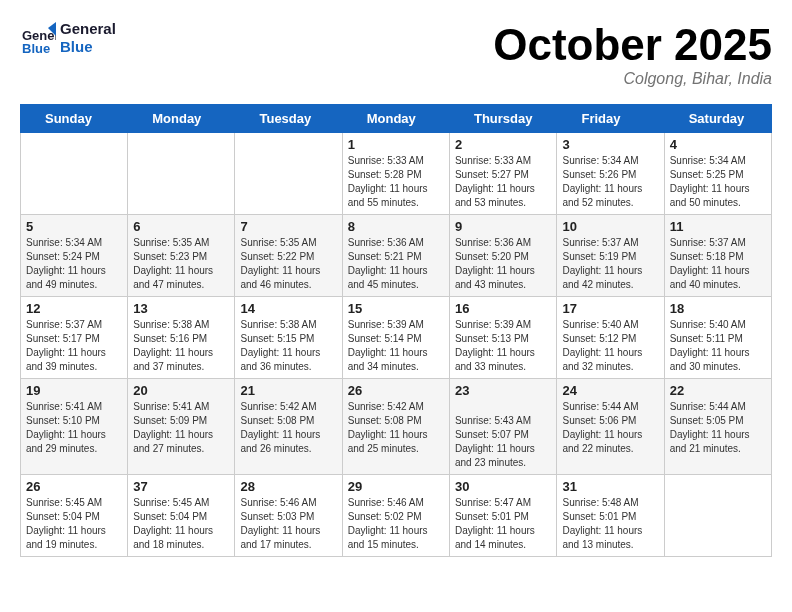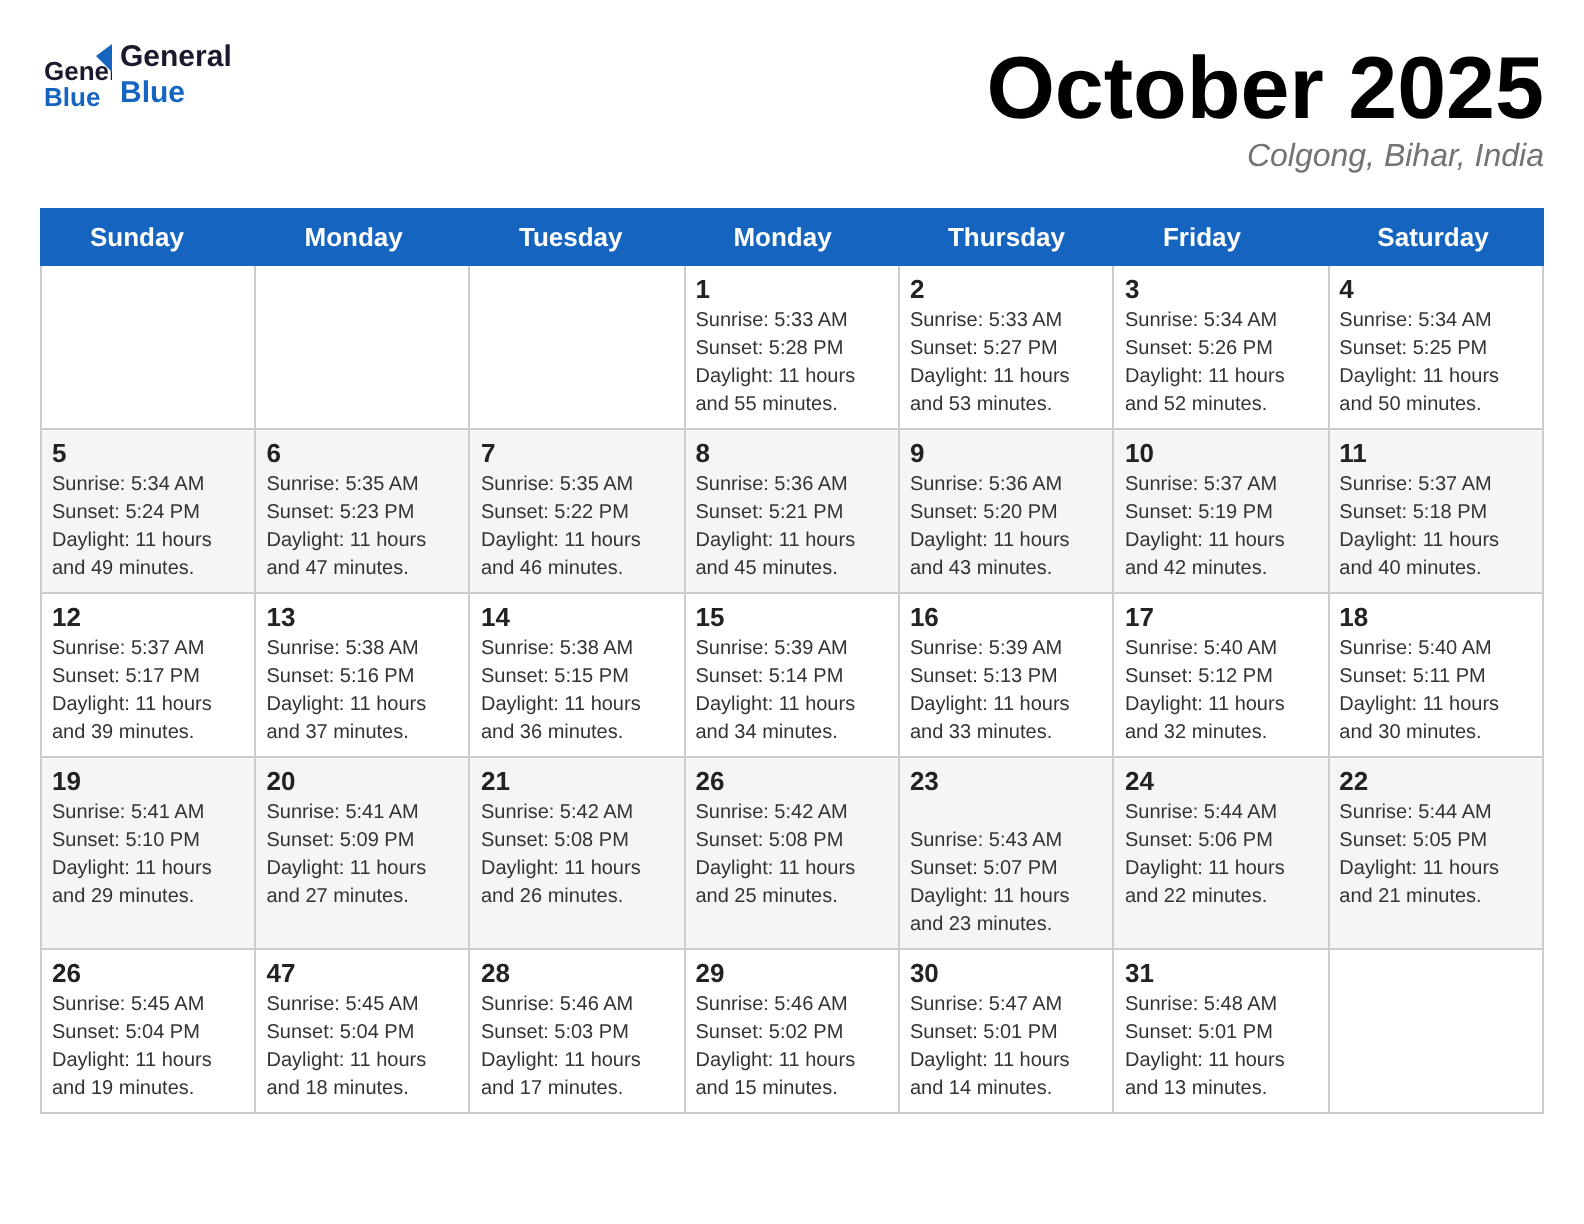--- a/index.html
+++ b/index.html
@@ -278,21 +278,21 @@
         </td>
       </tr>
       <tr>
         <td>
           <div class="day-num">26</div>
           <div class="day-info" style="white-space: pre-line;">Sunrise: 5:45 AM
 Sunset: 5:04 PM
 Daylight: 11 hours and 19 minutes.</div>
         </td>
         <td>
-          <div class="day-num">47</div>
+          <div class="day-num">37</div>
           <div class="day-info" style="white-space: pre-line;">Sunrise: 5:45 AM
 Sunset: 5:04 PM
 Daylight: 11 hours and 18 minutes.</div>
         </td>
         <td>
           <div class="day-num">28</div>
           <div class="day-info" style="white-space: pre-line;">Sunrise: 5:46 AM
 Sunset: 5:03 PM
 Daylight: 11 hours and 17 minutes.</div>
         </td>

